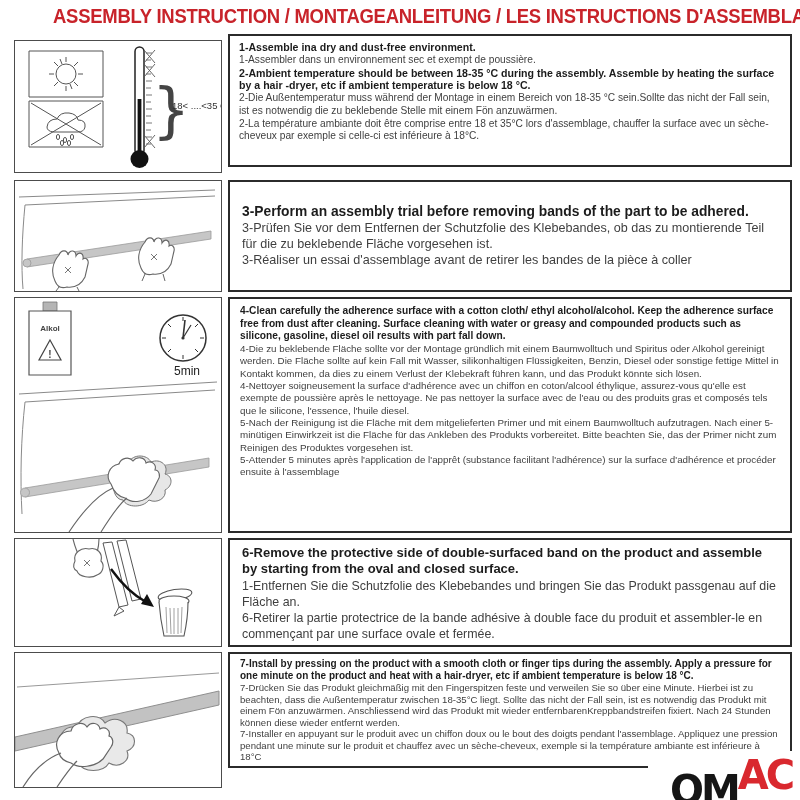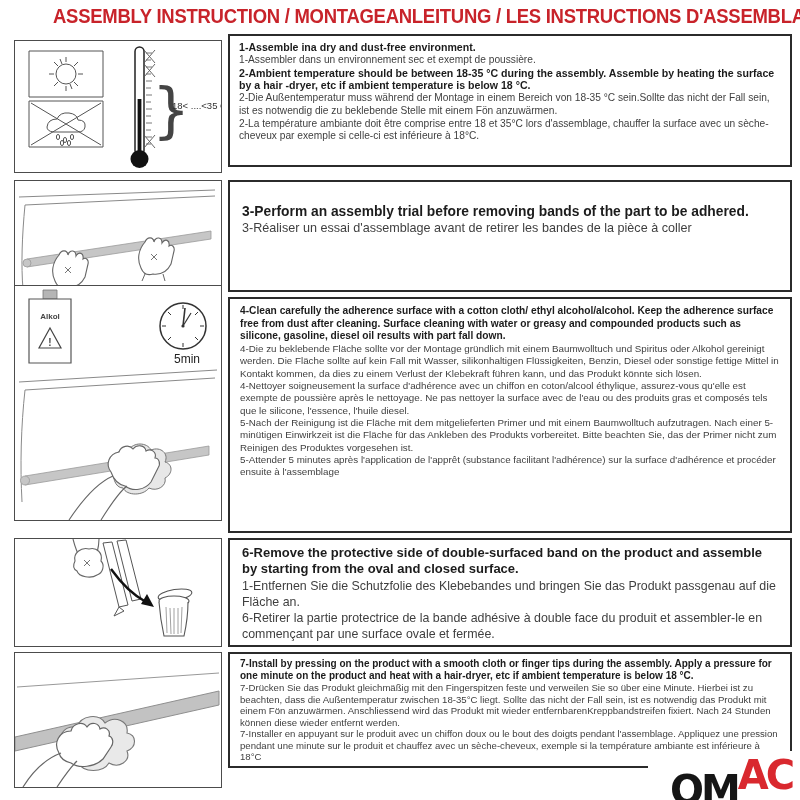--- a/index.html
+++ b/index.html
@@ -28,21 +28,21 @@
   #i1{top:40px;height:133px;}
   #t1 .b{font-size:10.6px;line-height:1.22;}
   #t1 .r{font-size:10.2px;line-height:1.24;}
   
   #t2{top:180px;height:112px;padding:21px 12px 6px 12px;}
   #i2{top:180px;height:112px;}
   #t2 .b{font-size:13.8px;line-height:1.25;}
   #t2 .r{font-size:12.6px;line-height:1.28;}
   
   #t3{top:297px;height:236px;padding:6px 10px;}
-  #i3{top:285px;height:236px;}
+  #i3{top:297px;height:236px;}
   #t3 .b{font-size:10.2px;line-height:1.24;}
   #t3 .r{font-size:9.8px;line-height:1.26;}
   
   #t4{top:538px;height:109px;padding:5px 12px;}
   #i4{top:538px;height:109px;}
   #t4 .b{font-size:13px;line-height:1.26;}
   #t4 .r{font-size:12.4px;line-height:1.3;}
   
   #t5{top:652px;height:116px;padding:4px 10px;}
   #i5{top:652px;height:136px;}
@@ -149,20 +149,21 @@
       </g>
       <g transform="translate(86,-13)">
         <path d="M40,100 C36,92 37,82 44,74 C46,69 52,68 53,74 C55,68 61,69 61,75 C64,70 69,72 68,78 C71,76 74,79 73,83 L70,96 C66,104 60,107 52,106 C46,108 42,105 40,100 Z" fill="#fff" stroke="#666" stroke-width="1.1"></path>
         <path d="M50,86 l6,6 M56,86 l-6,6" stroke="#666" stroke-width="0.9"></path>
         <path d="M44,106 L41,113 M62,106 L64,113" stroke="#666" stroke-width="1"></path>
       </g>
     </svg>
   </div>
   <div class="tbox" id="t2">
     <p class="b">3-Perform an assembly trial before removing bands of the part to be adhered.</p>
+    <p class="r">3-Prüfen Sie vor dem Entfernen der Schutzfolie des Klebebandes, ob das zu montierende Teil für die zu beklebende Fläche vorgesehen ist.</p>
     <p class="r">3-Réaliser un essai d'assemblage avant de retirer les bandes de la pièce à coller</p>
   </div>
 
   <div class="ibox" id="i3">
     <svg viewBox="0 0 206 234">
       <g>
         <rect x="28" y="4" width="14" height="9" fill="#b5b5b5" stroke="#777" stroke-width="0.8"></rect>
         <rect x="14" y="13" width="42" height="64" fill="#fff" stroke="#555" stroke-width="1.2"></rect>
         <text x="35" y="33" font-size="8" font-weight="bold" fill="#444" text-anchor="middle" font-family="Liberation Sans, sans-serif">Alkol</text>
         <path d="M35,42 L46,62 L24,62 Z" fill="none" stroke="#444" stroke-width="1.2"></path>

